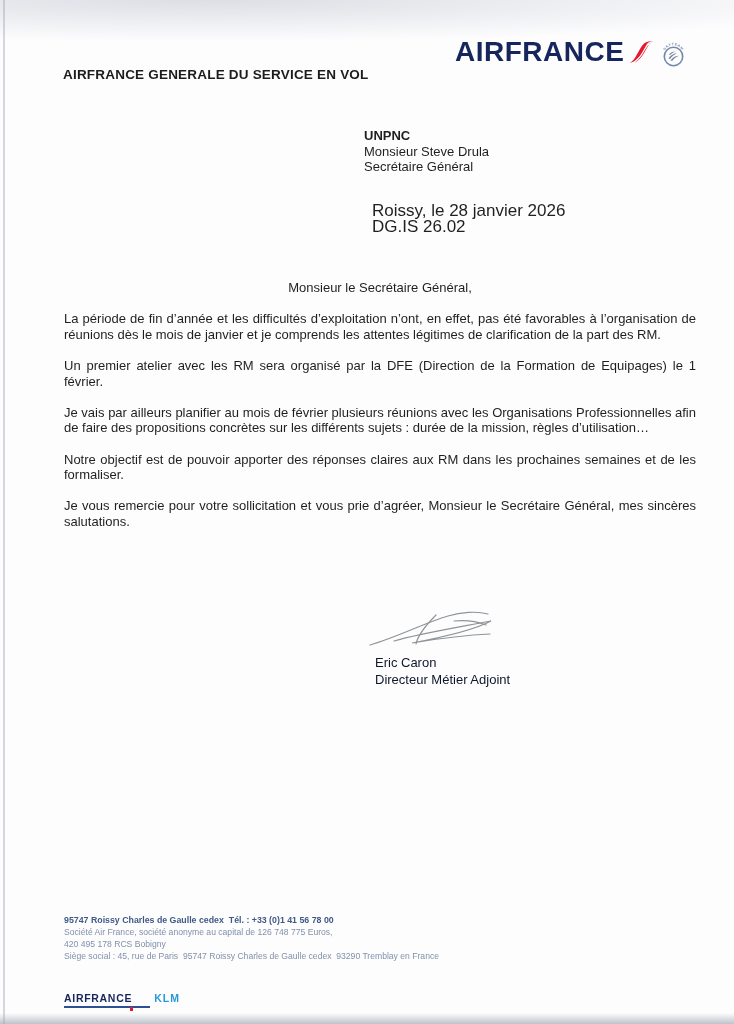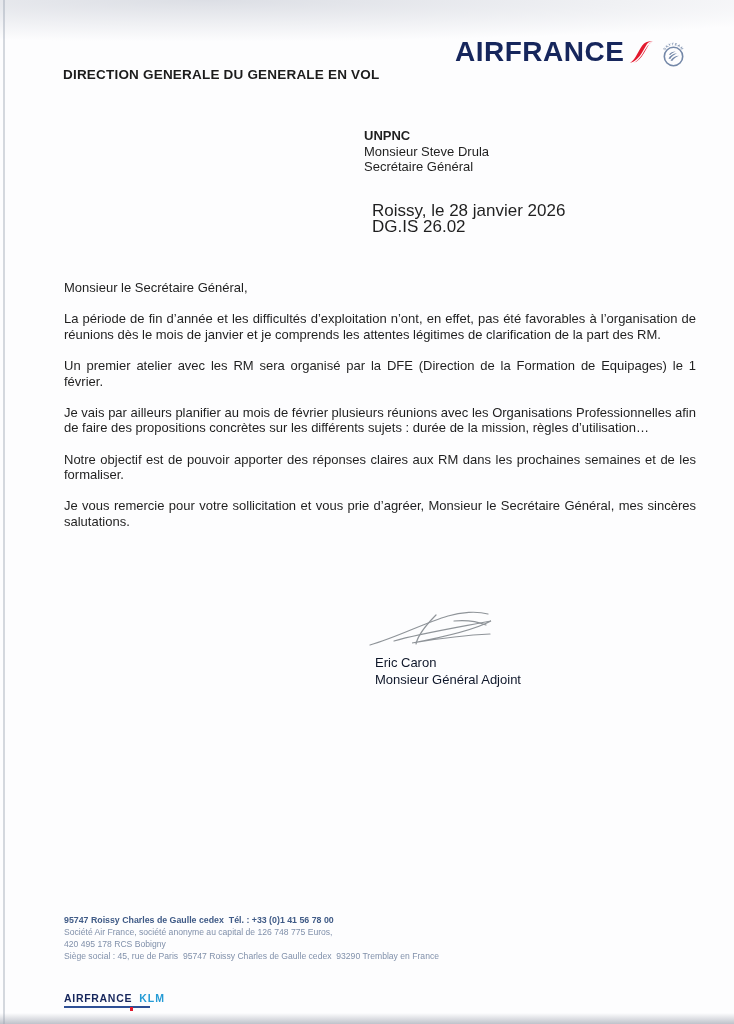--- a/index.html
+++ b/index.html
@@ -22,44 +22,44 @@
   .af-swoosh{margin-left:5px;margin-top:1px;}
   .skyteam{margin-left:7px;margin-top:1px;}
 
   .recipient{position:absolute;left:364px;top:128px;font-size:13px;line-height:15.6px;color:#1f1f1f;}
   .recipient .org{font-weight:bold;}
   .meta{position:absolute;left:372px;top:203px;font-size:17px;line-height:15.6px;color:#1f1f1f;}
 
   .body-text{position:absolute;left:64px;top:280px;width:632px;font-size:13px;
     line-height:15.6px;color:#1f1f1f;text-align:justify;}
   .body-text p{margin:0 0 15.6px 0;}
-  .body-text p.salutation{text-align:left;}
+  .body-text p.salutation{text-align:center;}
 
   .signature-scrawl{position:absolute;left:364px;top:606px;}
   .signer{position:absolute;left:375px;top:655px;font-size:13px;line-height:16.5px;color:#0f172a;}
 
   .footer{position:absolute;left:64px;top:915px;font-size:8.6px;line-height:11.9px;color:#8090aa;}
   .footer .f-bold{font-weight:bold;color:#3f5a86;font-size:8.8px;}
 
   .group-logo{position:absolute;left:64px;top:992px;}
   .group-logo .row{display:flex;align-items:baseline;}
   .gl-af{font-size:10.5px;font-weight:bold;color:#16265c;letter-spacing:.7px;}
-  .gl-klm{font-size:10.5px;font-weight:bold;color:#259bd5;letter-spacing:1px;margin-left:7px;}
+  .gl-klm{font-size:10.5px;font-weight:bold;color:#259bd5;letter-spacing:1px;margin-left:22px;}
   .gl-rule{position:relative;margin-top:2px;width:86px;height:1.5px;background:#2d4f95;}
   .gl-tick{position:absolute;left:66px;top:1px;width:2.5px;height:4px;background:#e3192d;}
 </style>
 </head>
 <body>
 
 <div class="page">
   <div class="top-shade"></div>
   <div class="left-edge"></div>
   <div class="bottom-shade"></div>
 
-  <div class="dept">DIRECTION GENERALE DU GENERALE EN VOL</div>
+  <div class="dept">AIRFRANCE GENERALE DU SERVICE EN VOL</div>
 
   <div class="logo-block">
     <span class="af-wordmark">AIRFRANCE</span>
     <svg class="af-swoosh" width="24" height="23" viewBox="0 0 24 23">
       <path d="M1 22 C6.5 20.5 10 16.5 13.2 11.2 L18 3 C19.4 1.3 21.4 0.4 24 0 L19.6 0.4 C16 1 13.8 3.2 11.6 7 L8.2 13 C6.2 16.8 4 20 1 22 Z" fill="#e3192d"></path>
       <path d="M4.5 22 C9 20.5 12 17 15 12 L20.5 2.6 L23.6 0.2 C20 2.6 17.6 6 15 10.6 C12.4 15.2 9.5 19.6 4.5 22 Z" fill="#e3192d"></path>
     </svg>
     <svg class="skyteam" width="27" height="28" viewBox="0 0 27 28" xmlns="http://www.w3.org/2000/svg">
       <defs>
           <path id="st-arc" d="M4.2 13.5 A 9.3 9.3 0 0 1 22.8 13.5"></path>
@@ -98,21 +98,21 @@
     <g fill="none" stroke="#8f9499" stroke-width="1.2" stroke-linecap="round">
       <path d="M6 39 C34 31 60 17 84 10 C97 6 113 5 124 8"></path>
       <path d="M30 35 C54 28 96 21 127 15 C112 23 80 31 48 37 C66 34 102 29 126 28"></path>
       <path d="M72 9 C62 19 54 29 52 38"></path>
       <path d="M90 15 C100 14 112 15 122 19"></path>
     </g>
   </svg>
 
   <div class="signer">
     <div>Eric Caron</div>
-    <div>Monsieur Général Adjoint</div>
+    <div>Directeur Métier Adjoint</div>
   </div>
 
   <div class="footer">
     <div class="f-bold">95747 Roissy Charles de Gaulle cedex&nbsp; Tél. : +33 (0)1 41 56 78 00</div>
     <div>Société Air France, société anonyme au capital de 126 748 775 Euros,</div>
     <div>420 495 178 RCS Bobigny</div>
     <div>Siège social : 45, rue de Paris&nbsp; 95747 Roissy Charles de Gaulle cedex&nbsp; 93290 Tremblay en France</div>
   </div>
 
   <div class="group-logo">

